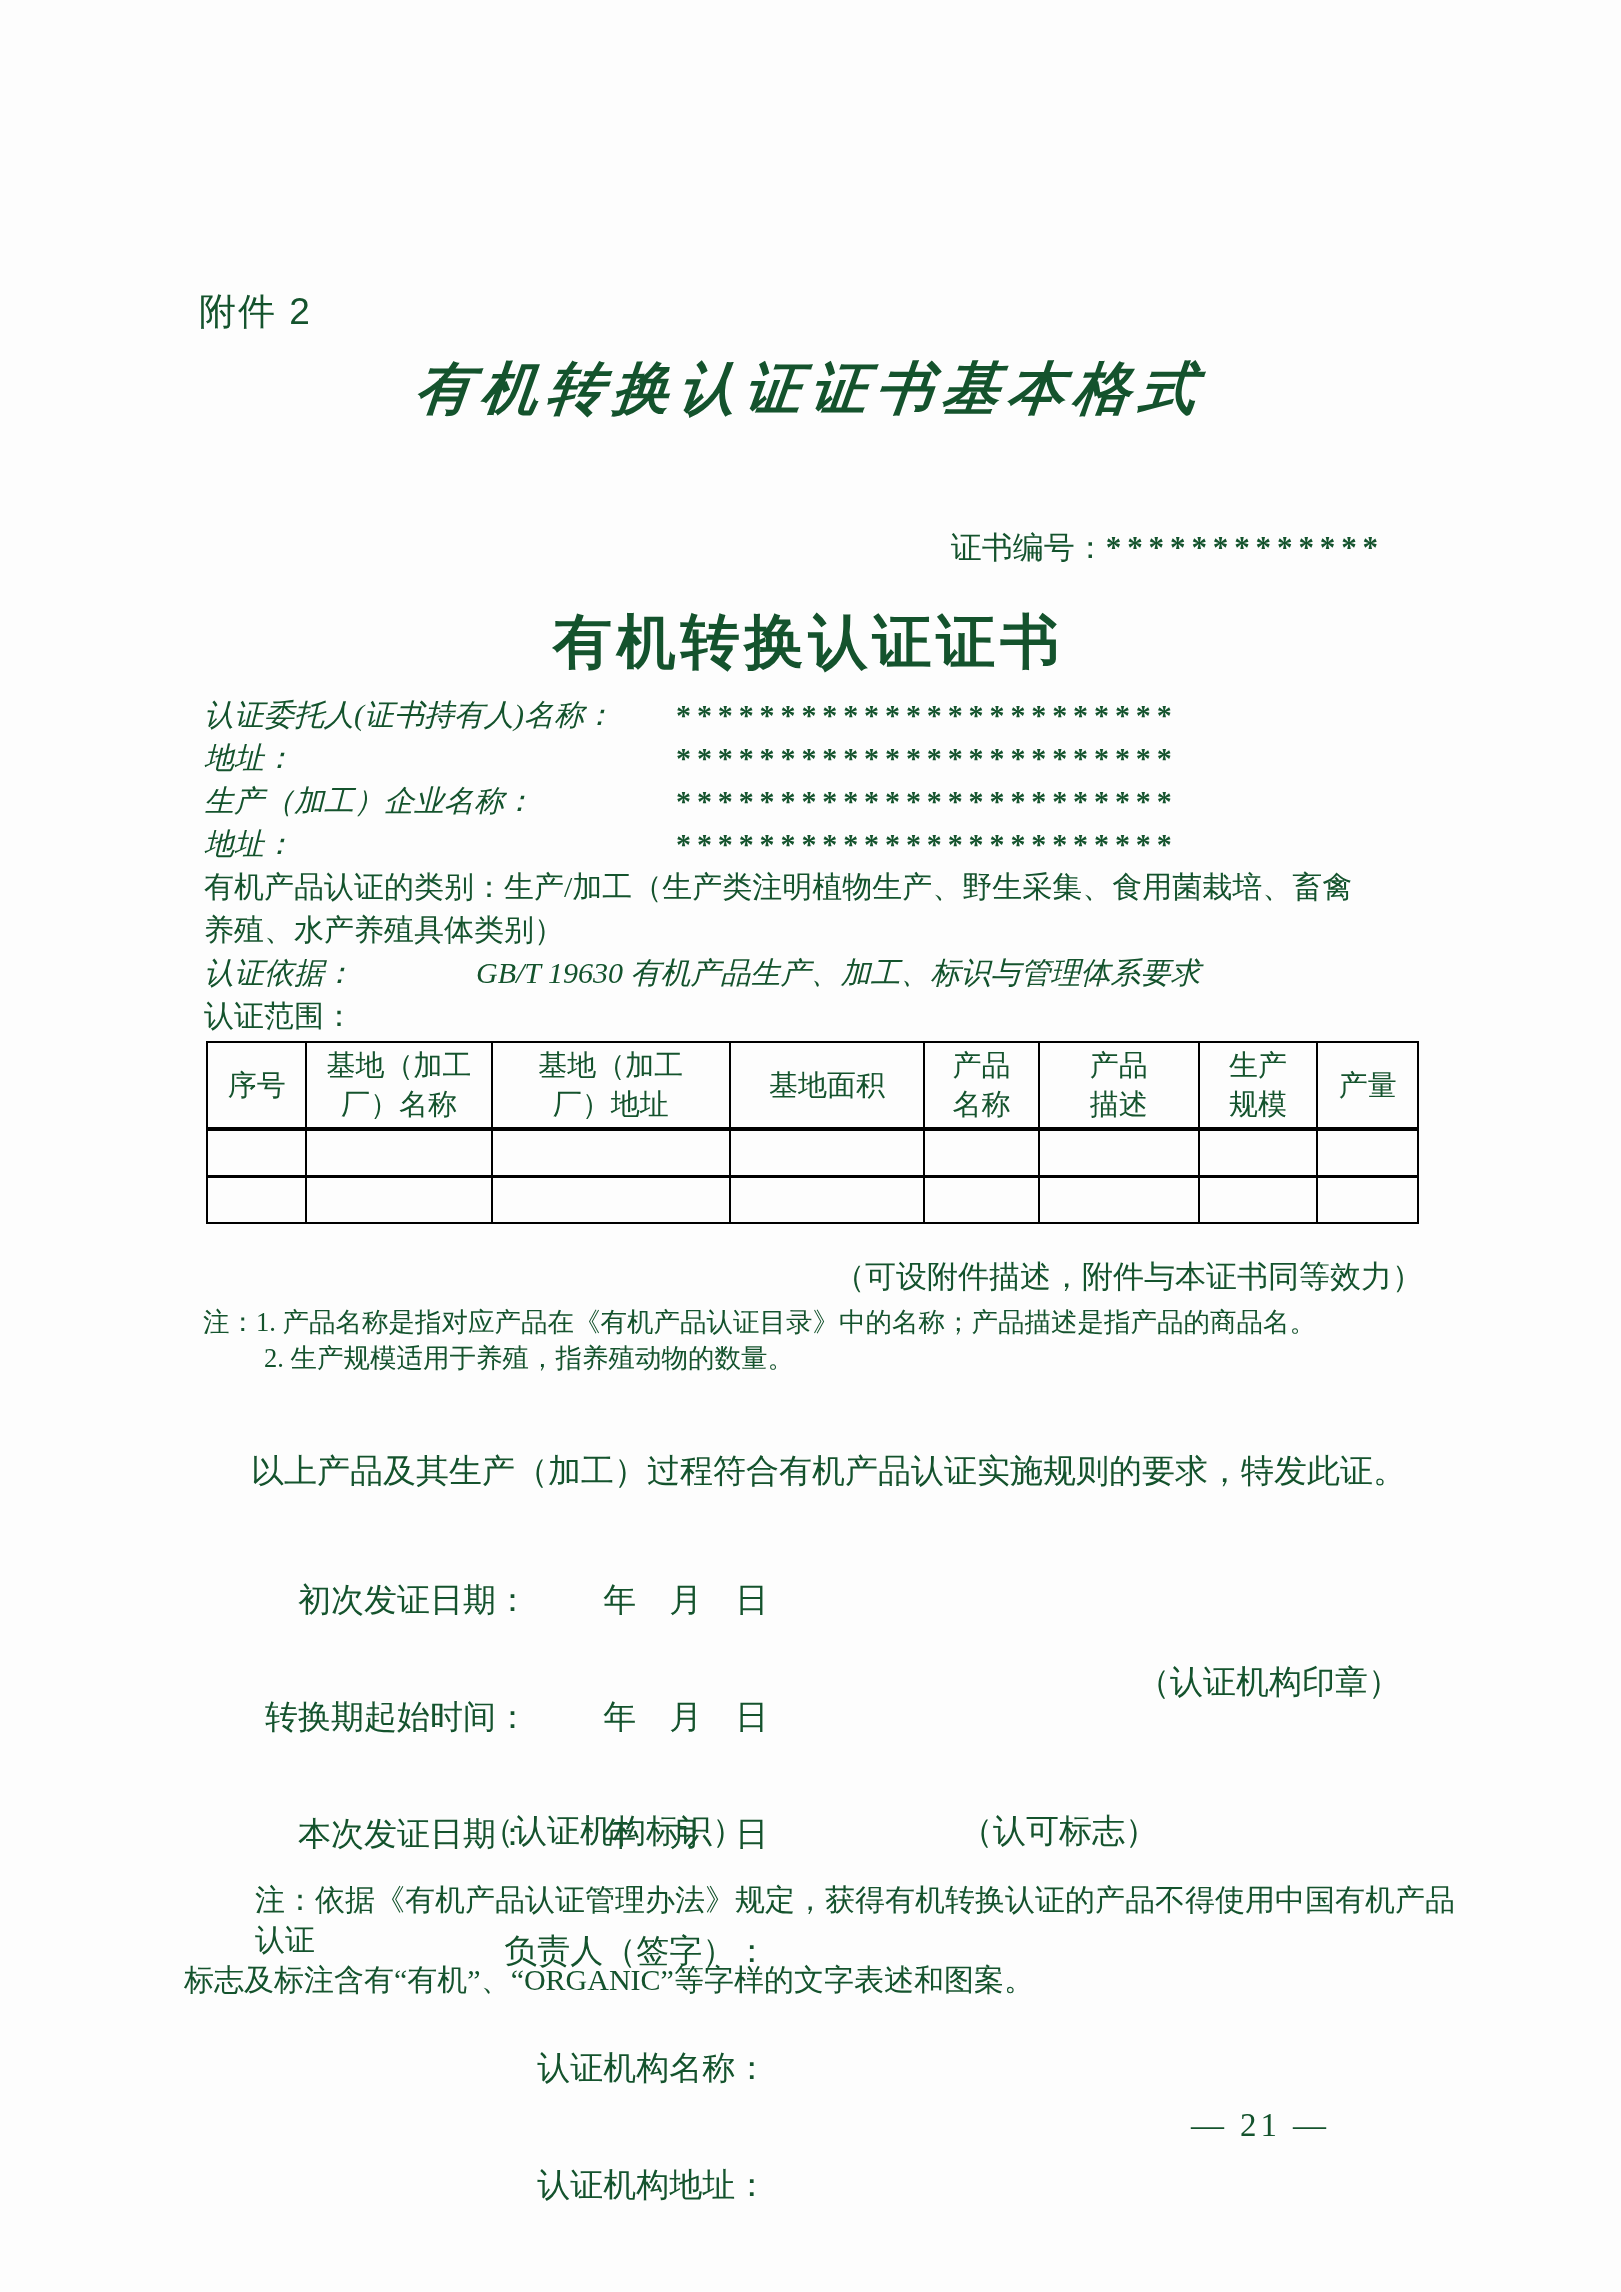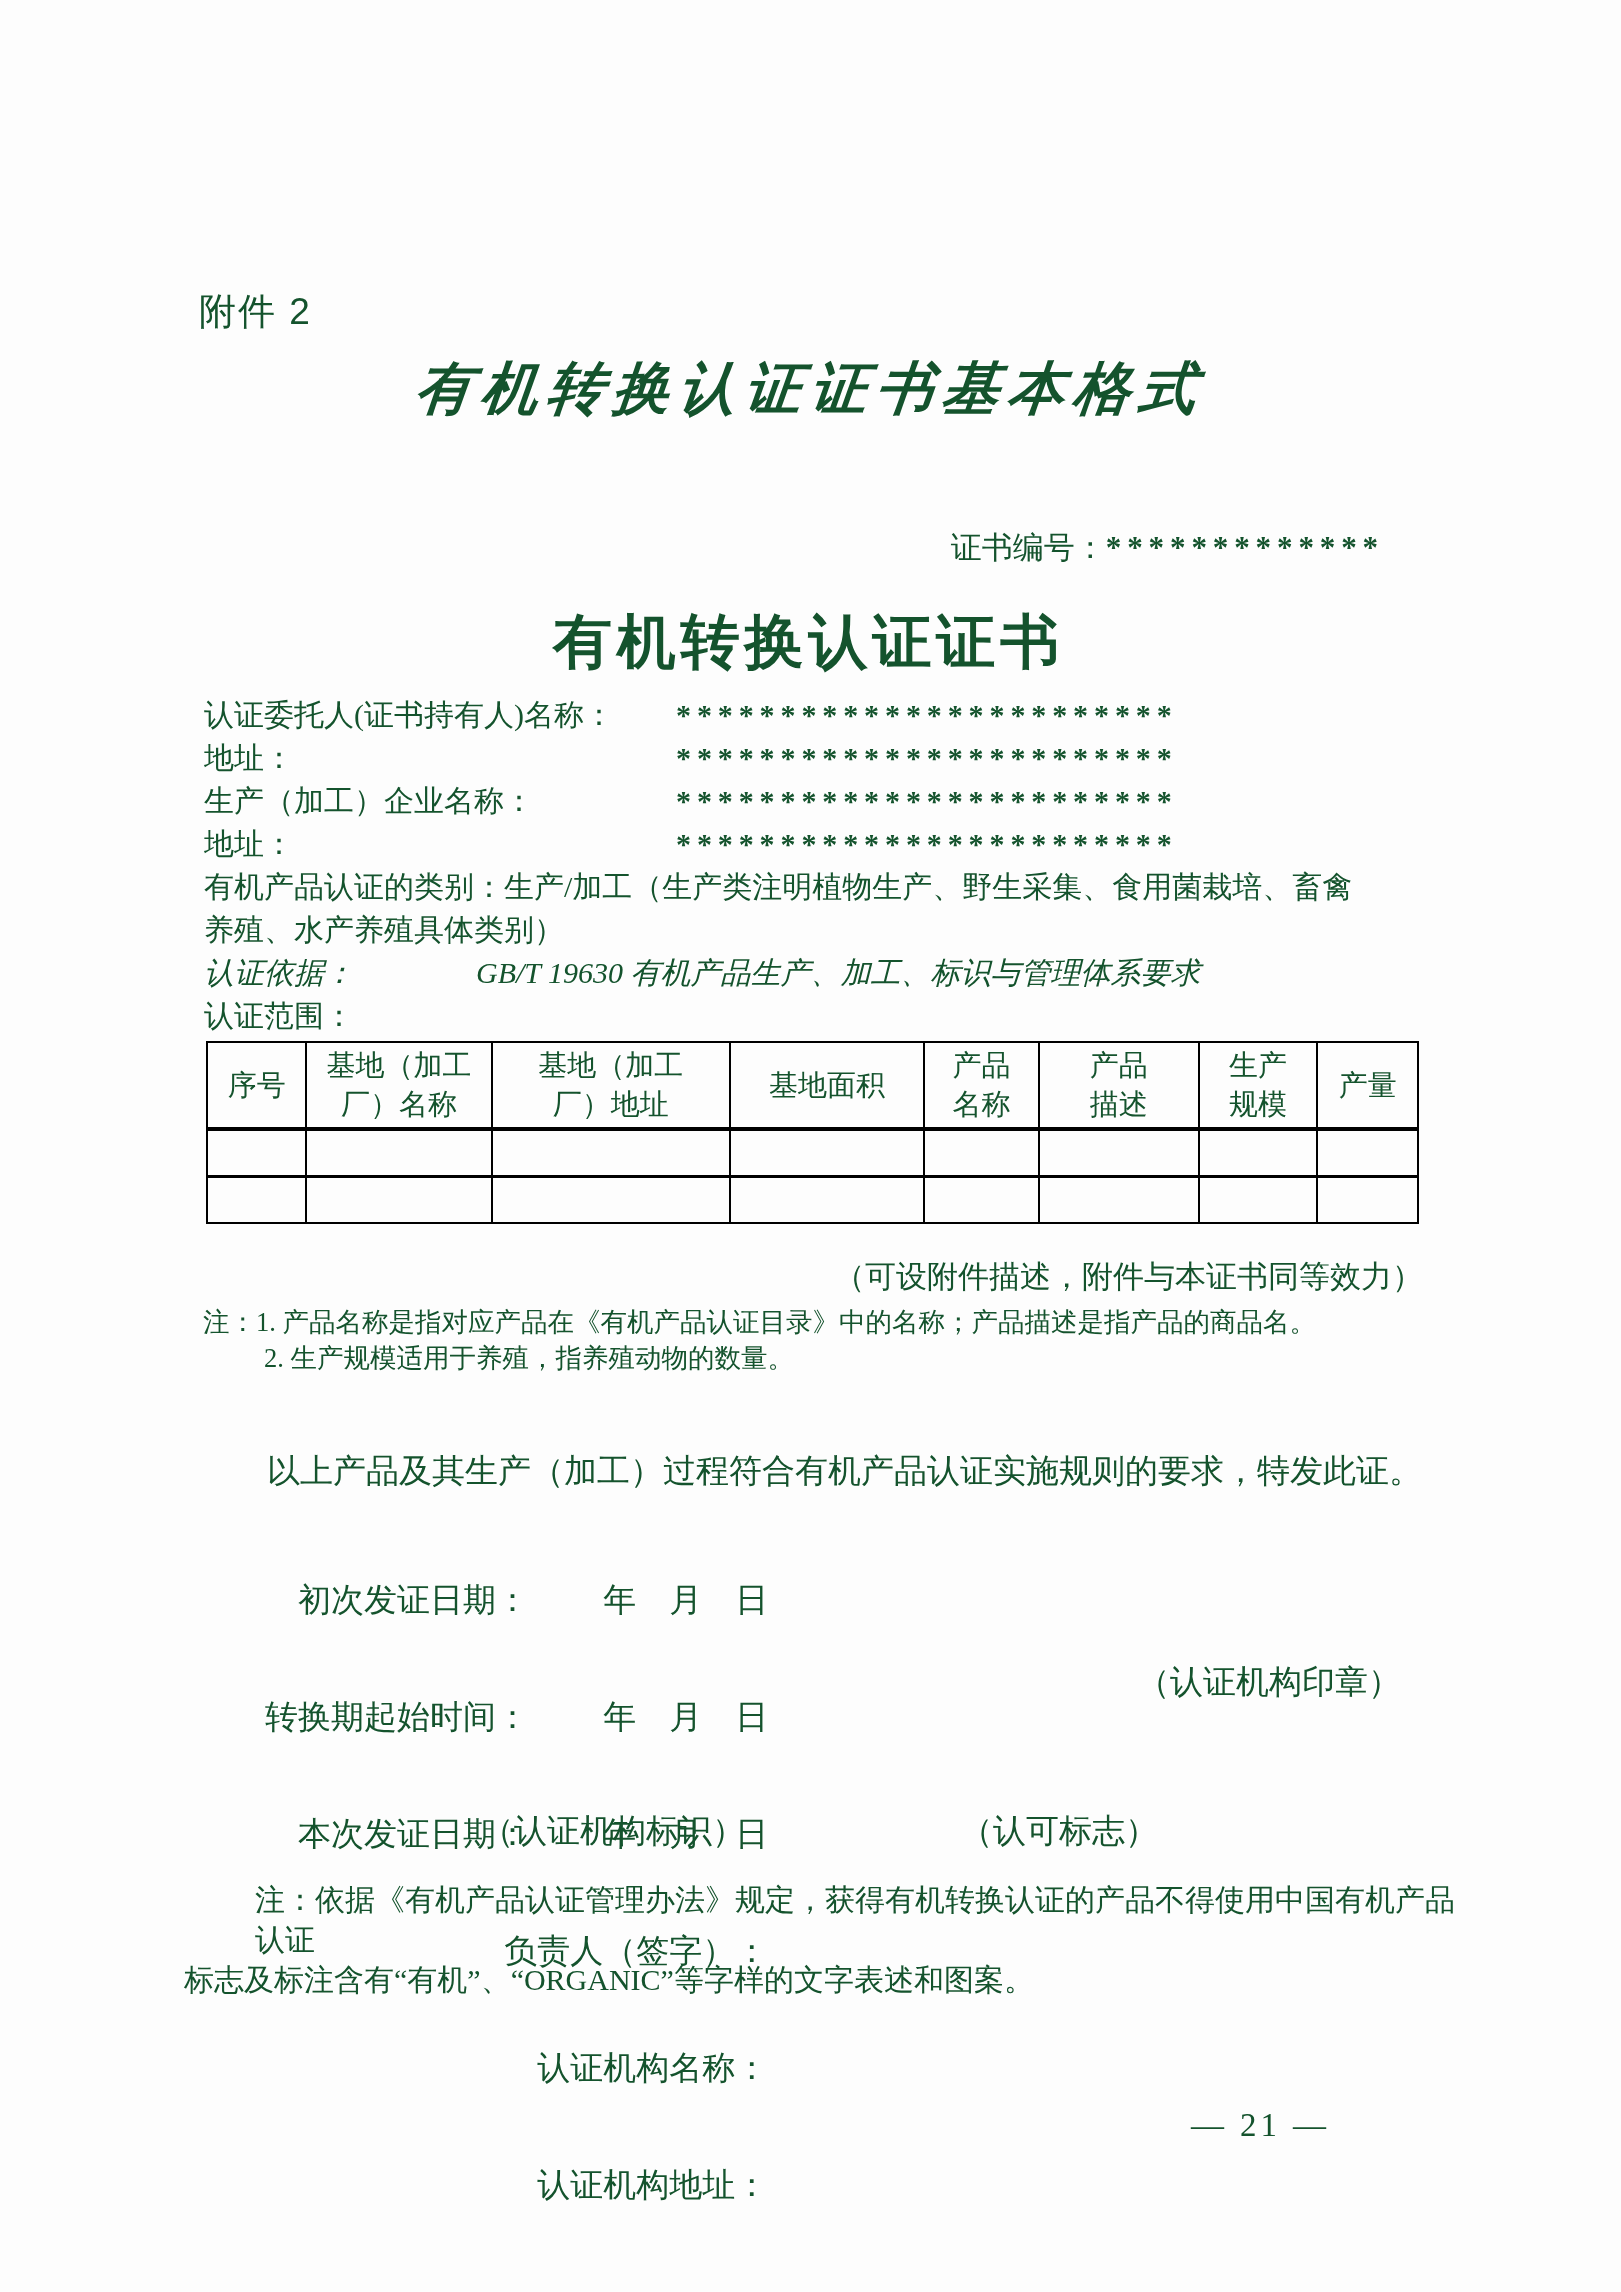--- a/index.html
+++ b/index.html
@@ -27,21 +27,21 @@
   .cert-no{right:237px;top:527px;font-size:31px;}
   .stars{letter-spacing:5.9px;font-weight:700;}
   .main-title{
     left:0;right:4px;top:603px;text-align:center;
     font-family:"Liberation Sans","DejaVu Sans",sans-serif;
     font-size:59px;font-weight:700;letter-spacing:4.9px;
   }
   
   .info{left:204px;top:693px;width:1220px;font-size:30px;line-height:43px;}
   .field-row{display:flex;}
-  .field-label{width:472px;flex:0 0 472px;}
+  .field-label{width:472px;flex:0 0 472px;font-style:italic;}
   .field-value{letter-spacing:5.9px;font-weight:700;}
   .basis-row{display:flex;font-style:italic;}
   .basis-label{width:272px;flex:0 0 272px;}
   
   .scope-table{
     left:206px;top:1041px;width:1213px;
     border-collapse:collapse;table-layout:fixed;
     font-size:29px;
   }
   .scope-table th,.scope-table td{
@@ -50,21 +50,21 @@
     padding:0;white-space:pre-line;line-height:39px;
   }
   .scope-table thead th{height:84px;border-bottom:4.9px solid #000;}
   .scope-table tbody tr td{height:44px;}
   .scope-table tbody tr:first-child td{border-bottom:3.9px solid #000;}
   .scope-table{border:2.9px solid #000;}
   
   .attachment-note{right:198px;top:1256px;font-size:31px;}
   .table-notes{left:203px;top:1304px;font-size:26.5px;line-height:36px;}
   .table-note-2{margin-left:61px;}
-  .statement{left:267px;top:1449px;font-size:33px;}
+  .statement{left:251px;top:1449px;font-size:33px;}
   
   .dates{left:265px;top:1503px;font-size:33px;line-height:39px;white-space:pre-wrap;}
   .dates > div{height:39px;text-align:right;}
   .seal-note{left:1137px;top:1660px;font-size:33px;}
   .org-mark-note{left:481px;top:1809px;font-size:33px;}
   .accred-mark-note{left:960px;top:1809px;font-size:33px;}
   
   .footer-note{left:184px;top:1880px;width:1294px;font-size:30px;line-height:40px;}
   .footer-line-1{padding-left:71px;}
   .page-number{left:1191px;top:2107px;font-size:33px;letter-spacing:3.9px;}

